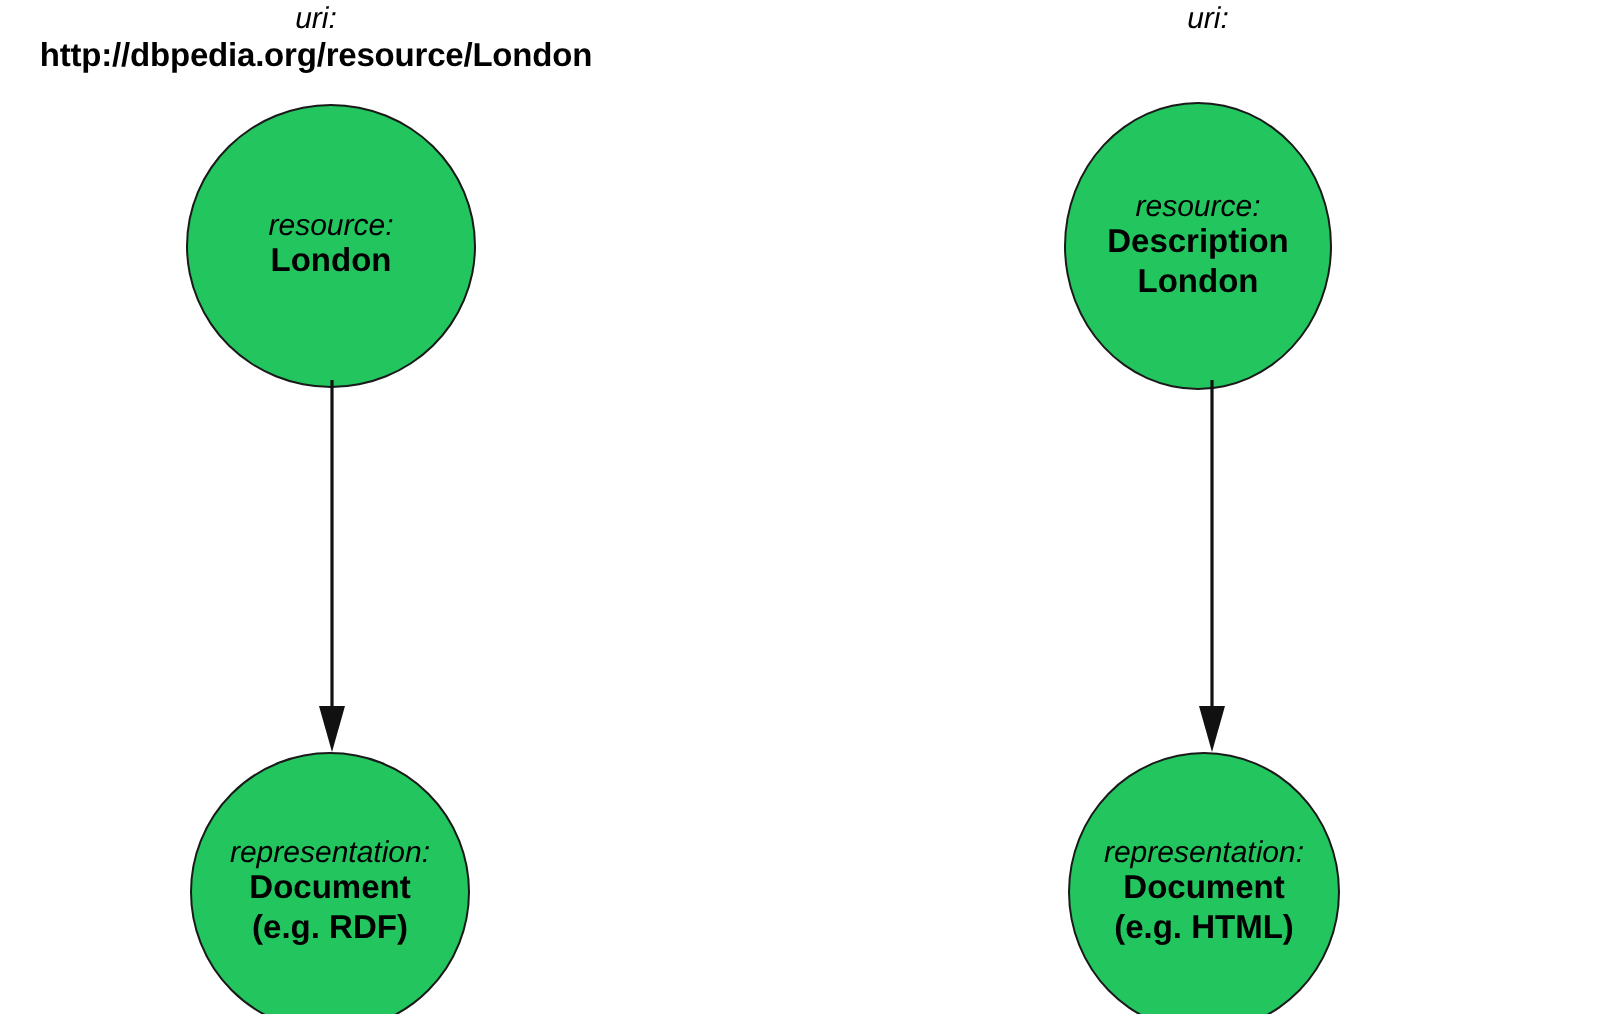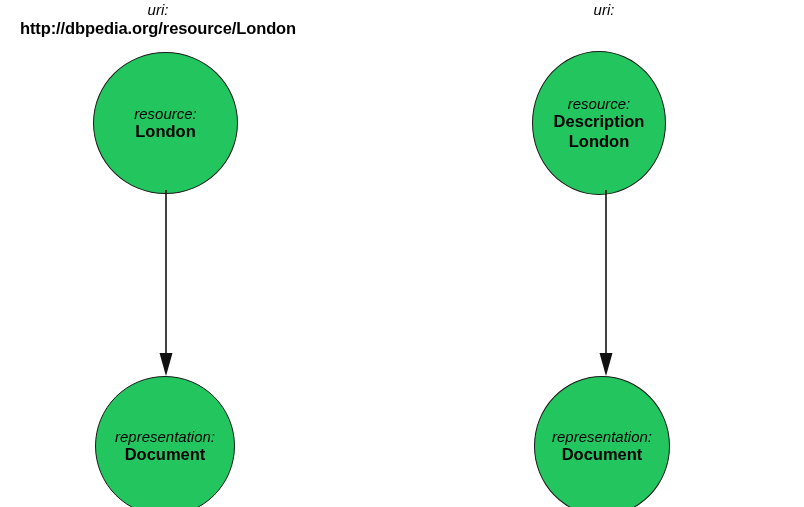--- a/index.html
+++ b/index.html
@@ -116,20 +116,21 @@
 
   <svg class="arrow-svg" id="arrow-left" viewBox="0 0 72 190">
     <line class="arrow-line" x1="36" y1="0" x2="36" y2="172"></line>
     <polygon class="arrow-head" points="36,186 29.5,163 42.5,163"></polygon>
   </svg>
 
   <div class="node" id="node-doc-left">
     <span class="node-label">
       <span class="kind">representation:</span>
       <span class="name">Document</span>
+      <span class="name">(e.g. RDF)</span>
     </span>
   </div>
 
   <div class="uri-caption" id="uri-right">
     <span class="uri-key">uri:</span>
   </div>
 
   <div class="node" id="node-resource-right">
     <span class="node-label">
       <span class="kind">resource:</span>
@@ -140,16 +141,17 @@
 
   <svg class="arrow-svg" id="arrow-right" viewBox="0 0 72 190">
     <line class="arrow-line" x1="36" y1="0" x2="36" y2="172"></line>
     <polygon class="arrow-head" points="36,186 29.5,163 42.5,163"></polygon>
   </svg>
 
   <div class="node" id="node-doc-right">
     <span class="node-label">
       <span class="kind">representation:</span>
       <span class="name">Document</span>
+      <span class="name">(e.g. HTML)</span>
     </span>
   </div>
 
 </div>
 
 </body></html>

